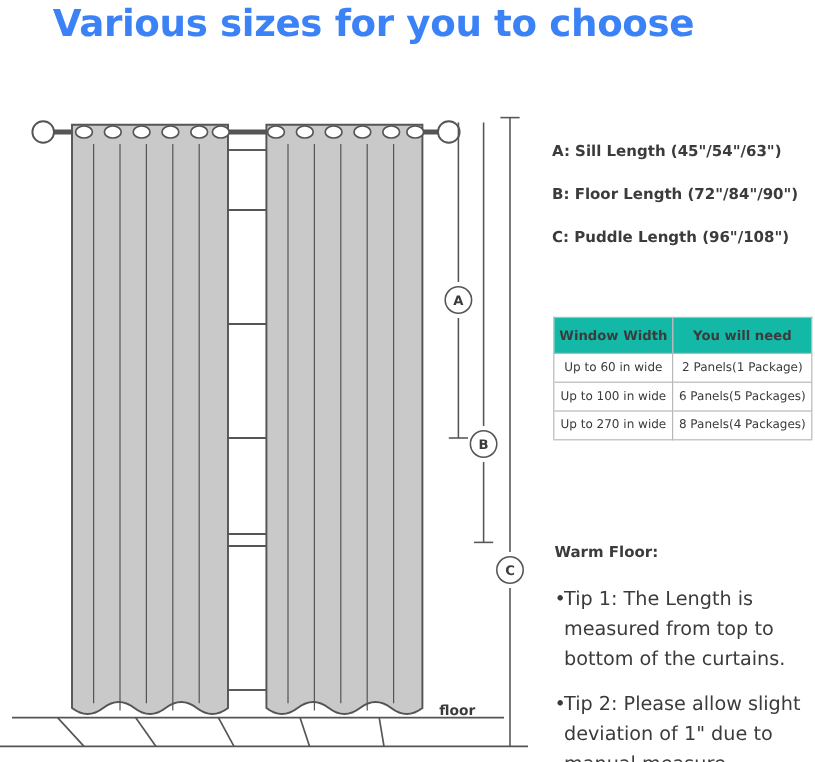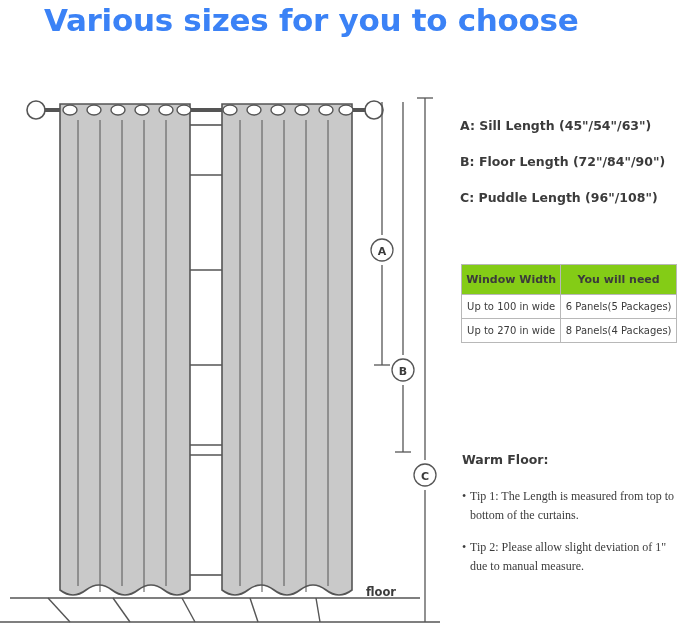--- a/index.html
+++ b/index.html
@@ -66,48 +66,47 @@
     font-size: 10px;
     color: #3b3b3b;
   }
   th, td {
     border-bottom: 1px solid #b8b8b8;
     text-align: center;
     padding: 6px 2px;
     font-weight: normal;
   }
   th {
-    background: #84cc16;
+    background: #14b8a6;
     font-weight: bold;
     font-size: 11px;
     padding: 8px 2px;
   }
   th.col-sep, td.col-sep { border-right: 1px solid #b8b8b8; }
 
   
   .tips {
     position: absolute;
     left: 462px;
     top: 452px;
     width: 212px;
   }
   .tips-title {
     font-size: 12.5px;
     font-weight: bold;
     color: #3b3b3b;
     margin-bottom: 20px;
   }
   .tip {
-    font-size: 12px;
+    font-size: 16px;
     color: #3b3b3b;
     line-height: 1.55;
     margin-bottom: 14px;
     padding-left: 8px;
     position: relative;
-    font-family: Liberation Serif, serif;
   }
   .tip::before {
     content: "\2022";
     position: absolute;
     left: 0;
     top: 0;
   }
   .floor-label {
     position: absolute;
     left: 366px;
@@ -225,20 +224,24 @@
 <div class="tablewrap">
   <table>
     <thead>
       <tr>
         <th class="col-sep">Window Width</th>
         <th>You will need</th>
       </tr>
     </thead>
     <tbody>
       <tr>
+        <td class="col-sep">Up to 60 in wide</td>
+        <td>2 Panels(1 Package)</td>
+      </tr>
+      <tr>
         <td class="col-sep">Up to 100 in wide</td>
         <td>6 Panels(5 Packages)</td>
       </tr>
       <tr>
         <td class="col-sep">Up to 270 in wide</td>
         <td>8 Panels(4 Packages)</td>
       </tr>
     </tbody>
   </table>
 </div>

